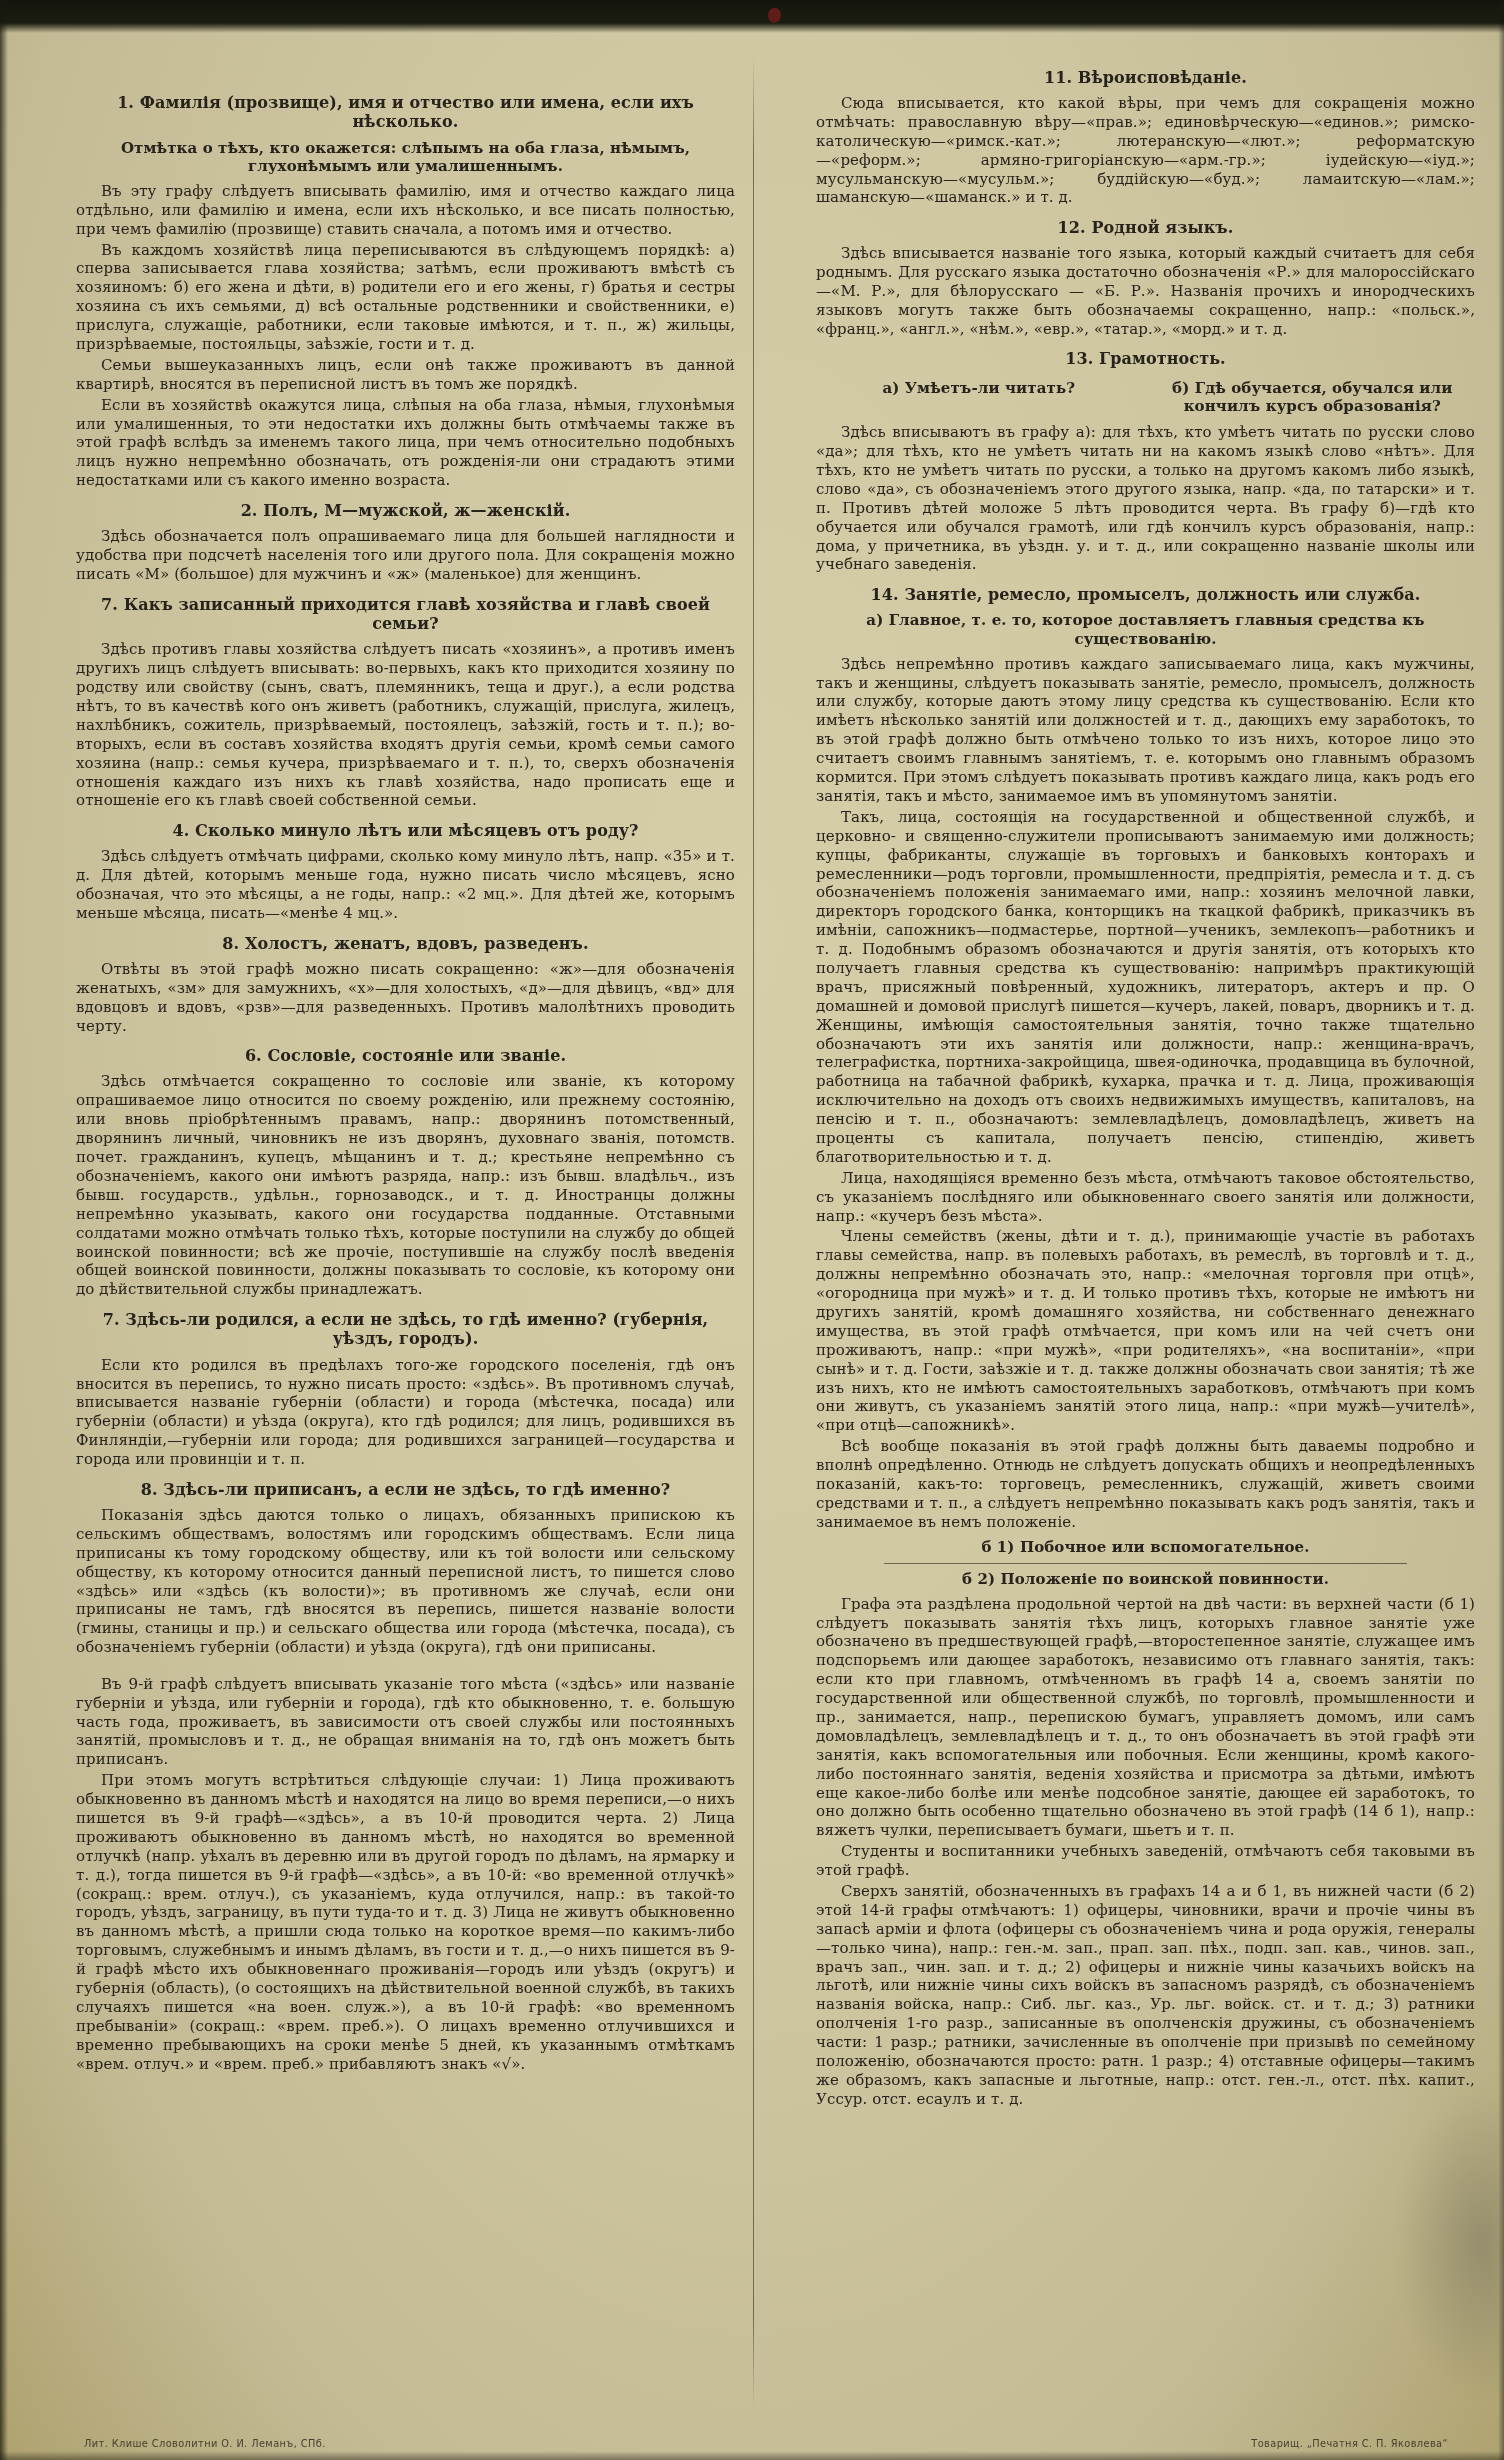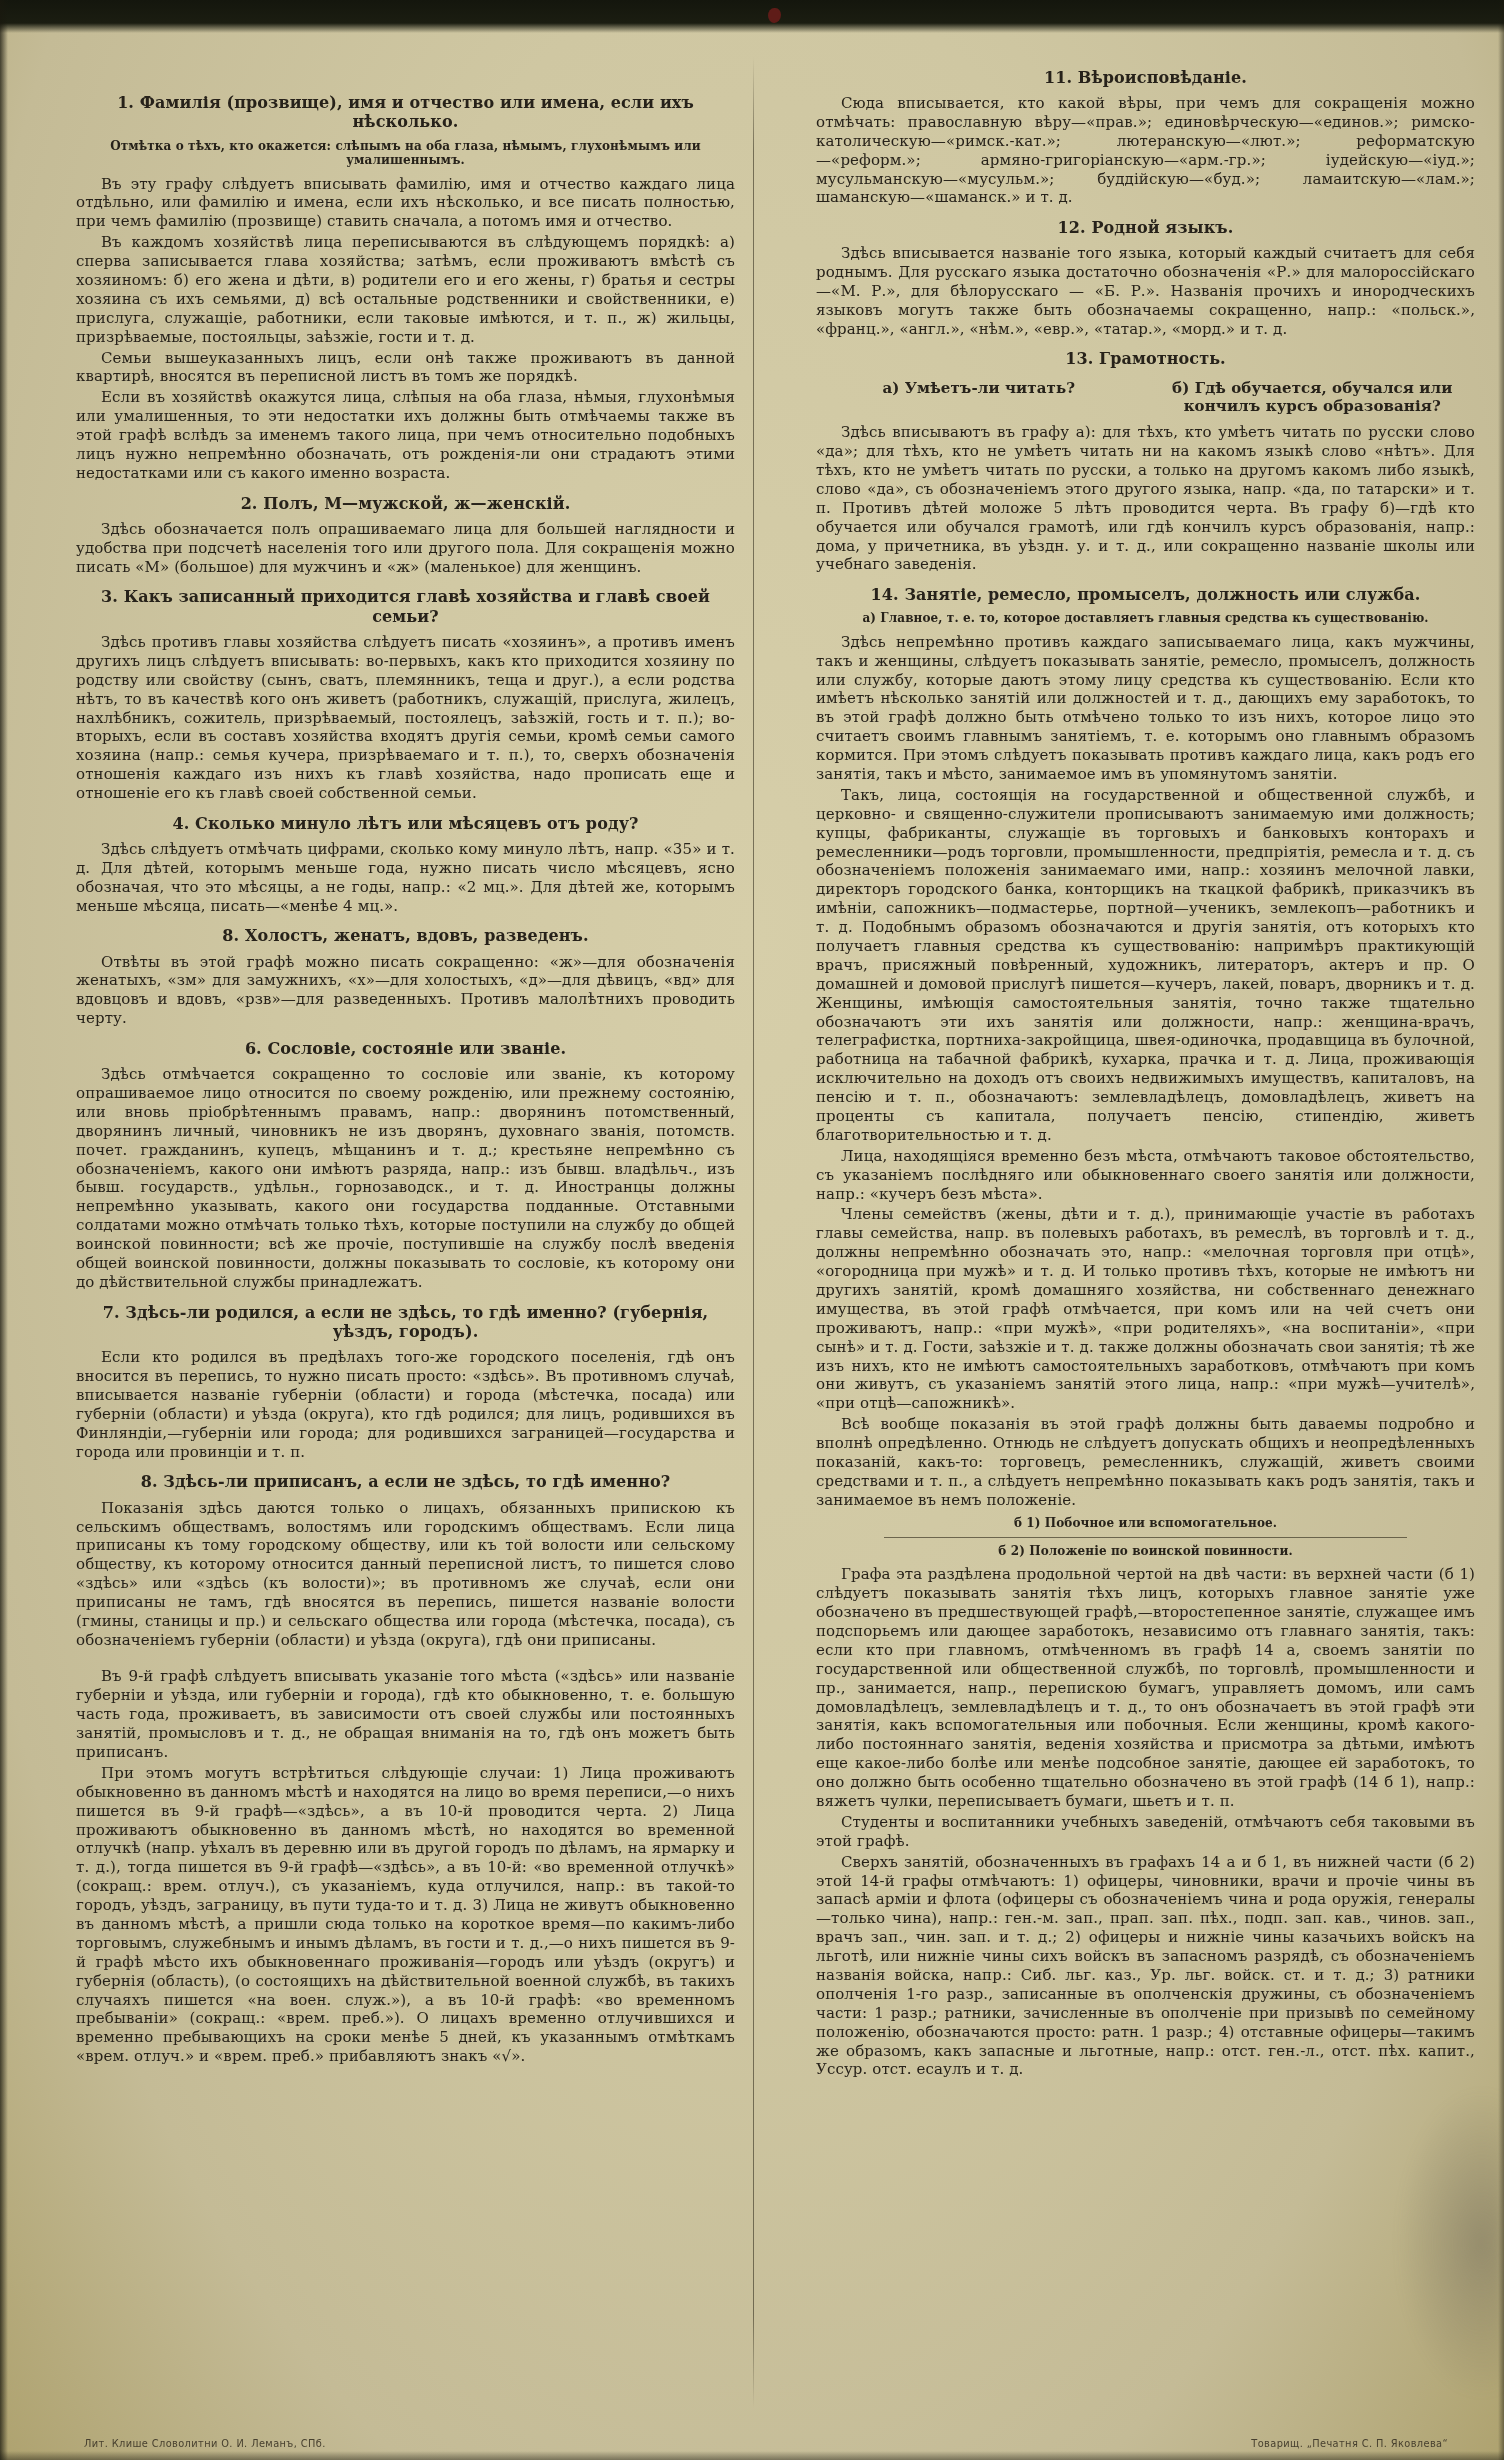--- a/index.html
+++ b/index.html
@@ -36,21 +36,21 @@
   }
   .col-left  { left:76px;  top:82px; }
   .col-right { left:772px; top:57px;margin-left:44px; }
   .divider { position:absolute; left:753px; top:57px; bottom:53px; width:1px;
     background:linear-gradient(to bottom, rgba(40,35,20,0), rgba(40,35,20,0.55) 4%, rgba(40,35,20,0.55) 96%, rgba(40,35,20,0)); }
   .h1 {
     font-weight:bold; text-align:center; font-size:16px; line-height:1.22;
     margin:10.7px 25px 6.8px;
   }
   .h2 {
-    font-weight:bold; text-align:center; font-size:12px; line-height:1.22;
+    font-weight:bold; text-align:center; font-size:15px; line-height:1.22;
     margin:5.9px 17.6px 6.8px;
   }
   .p { text-indent:25px; margin:0 0 2px; }
   .split { display:flex; gap:12px; margin:9.8px 2px 7.8px; }
   .split .cell {
     flex:1; font-weight:bold; text-align:center; font-size:15px; line-height:1.22;
   }
   .rulex { height:1px; background:rgba(40,35,20,0.6); margin:5.9px 68px 3.9px; }
   .footer {
     position:absolute; bottom:11.7px; left:84px; right:57px;
@@ -74,21 +74,21 @@
 
   <div class="col col-left" id="col-left">
       <div class="h1">1. Фамилія (прозвище), имя и отчество или имена, если ихъ нѣсколько.</div>
       <div class="h2">Отмѣтка о тѣхъ, кто окажется: слѣпымъ на оба глаза, нѣмымъ, глухонѣмымъ или умалишеннымъ.</div>
       <div class="p">Въ эту графу слѣдуетъ вписывать фамилію, имя и отчество каждаго лица отдѣльно, или фамилію и имена, если ихъ нѣсколько, и все писать полностью, при чемъ фамилію (прозвище) ставить сначала, а потомъ имя и отчество.</div>
       <div class="p">Въ каждомъ хозяйствѣ лица переписываются въ слѣдующемъ порядкѣ: а) сперва записывается глава хозяйства; затѣмъ, если проживаютъ вмѣстѣ съ хозяиномъ: б) его жена и дѣти, в) родители его и его жены, г) братья и сестры хозяина съ ихъ семьями, д) всѣ остальные родственники и свойственники, е) прислуга, служащіе, работники, если таковые имѣются, и т. п., ж) жильцы, призрѣваемые, постояльцы, заѣзжіе, гости и т. д.</div>
       <div class="p">Семьи вышеуказанныхъ лицъ, если онѣ также проживаютъ въ данной квартирѣ, вносятся въ переписной листъ въ томъ же порядкѣ.</div>
       <div class="p">Если въ хозяйствѣ окажутся лица, слѣпыя на оба глаза, нѣмыя, глухонѣмыя или умалишенныя, то эти недостатки ихъ должны быть отмѣчаемы также въ этой графѣ вслѣдъ за именемъ такого лица, при чемъ относительно подобныхъ лицъ нужно непремѣнно обозначать, отъ рожденія-ли они страдаютъ этими недостатками или съ какого именно возраста.</div>
       <div class="h1">2. Полъ, М—мужской, ж—женскій.</div>
       <div class="p">Здѣсь обозначается полъ опрашиваемаго лица для большей наглядности и удобства при подсчетѣ населенія того или другого пола. Для сокращенія можно писать «М» (большое) для мужчинъ и «ж» (маленькое) для женщинъ.</div>
-      <div class="h1">3. Какъ записанный приходится главѣ хозяйства и главѣ своей семьи?</div>
+      <div class="h1">7. Какъ записанный приходится главѣ хозяйства и главѣ своей семьи?</div>
       <div class="p">Здѣсь противъ главы хозяйства слѣдуетъ писать «хозяинъ», а противъ именъ другихъ лицъ слѣдуетъ вписывать: во-первыхъ, какъ кто приходится хозяину по родству или свойству (сынъ, сватъ, племянникъ, теща и друг.), а если родства нѣтъ, то въ качествѣ кого онъ живетъ (работникъ, служащій, прислуга, жилецъ, нахлѣбникъ, сожитель, призрѣваемый, постоялецъ, заѣзжій, гость и т. п.); во-вторыхъ, если въ составъ хозяйства входятъ другія семьи, кромѣ семьи самого хозяина (напр.: семья кучера, призрѣваемаго и т. п.), то, сверхъ обозначенія отношенія каждаго изъ нихъ къ главѣ хозяйства, надо прописать еще и отношеніе его къ главѣ своей собственной семьи.</div>
       <div class="h1">4. Сколько минуло лѣтъ или мѣсяцевъ отъ роду?</div>
       <div class="p">Здѣсь слѣдуетъ отмѣчать цифрами, сколько кому минуло лѣтъ, напр. «35» и т. д. Для дѣтей, которымъ меньше года, нужно писать число мѣсяцевъ, ясно обозначая, что это мѣсяцы, а не годы, напр.: «2 мц.». Для дѣтей же, которымъ меньше мѣсяца, писать—«менѣе 4 мц.».</div>
       <div class="h1">8. Холостъ, женатъ, вдовъ, разведенъ.</div>
       <div class="p">Отвѣты въ этой графѣ можно писать сокращенно: «ж»—для обозначенія женатыхъ, «зм» для замужнихъ, «х»—для холостыхъ, «д»—для дѣвицъ, «вд» для вдовцовъ и вдовъ, «рзв»—для разведенныхъ. Противъ малолѣтнихъ проводить черту.</div>
       <div class="h1">6. Сословіе, состояніе или званіе.</div>
       <div class="p">Здѣсь отмѣчается сокращенно то сословіе или званіе, къ которому опрашиваемое лицо относится по своему рожденію, или прежнему состоянію, или вновь пріобрѣтеннымъ правамъ, напр.: дворянинъ потомственный, дворянинъ личный, чиновникъ не изъ дворянъ, духовнаго званія, потомств. почет. гражданинъ, купецъ, мѣщанинъ и т. д.; крестьяне непремѣнно съ обозначеніемъ, какого они имѣютъ разряда, напр.: изъ бывш. владѣльч., изъ бывш. государств., удѣльн., горнозаводск., и т. д. Иностранцы должны непремѣнно указывать, какого они государства подданные. Отставными солдатами можно отмѣчать только тѣхъ, которые поступили на службу до общей воинской повинности; всѣ же прочіе, поступившіе на службу послѣ введенія общей воинской повинности, должны показывать то сословіе, къ которому они до дѣйствительной службы принадлежатъ.</div>
       <div class="h1">7. Здѣсь-ли родился, а если не здѣсь, то гдѣ именно? (губернія, уѣздъ, городъ).</div>
       <div class="p">Если кто родился въ предѣлахъ того-же городского поселенія, гдѣ онъ вносится въ перепись, то нужно писать просто: «здѣсь». Въ противномъ случаѣ, вписывается названіе губерніи (области) и города (мѣстечка, посада) или губерніи (области) и уѣзда (округа), кто гдѣ родился; для лицъ, родившихся въ Финляндіи,—губерніи или города; для родившихся заграницей—государства и города или провинціи и т. п.</div>
       <div class="h1">8. Здѣсь-ли приписанъ, а если не здѣсь, то гдѣ именно?</div>

